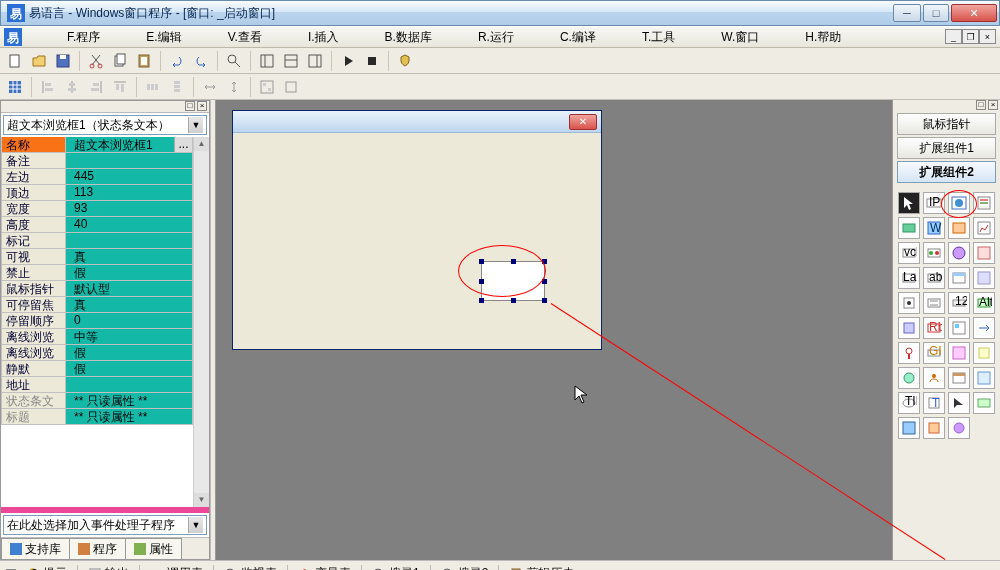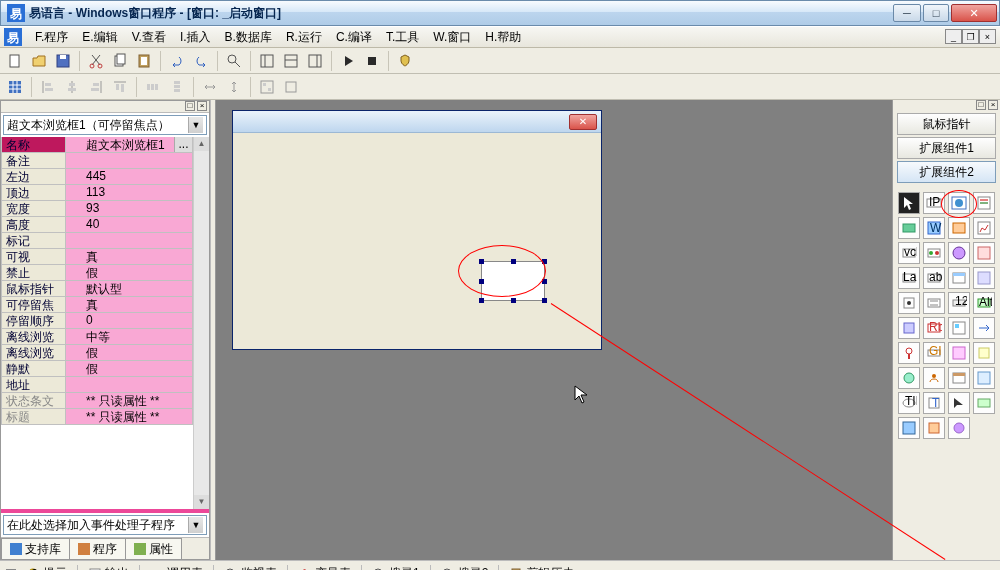--- a/index.html
+++ b/index.html
@@ -1,79 +1,79 @@
 <!DOCTYPE html>
 <html><head>
 <meta charset="utf-8">
 <style>
 * { box-sizing: border-box; margin: 0; padding: 0; font-family: "Microsoft YaHei", SimSun, sans-serif; font-size: 12px; }
 body { width: 1000px; height: 570px; background: #d4d0c8; overflow: hidden; }
 
 
 .titlebar { height: 26px; background: linear-gradient(to bottom, #f8fbfe 0%, #d7e8f8 45%, #bcd5ee 46%, #afcce7 100%); border: 1px solid #6a8bab; display: flex; align-items: center; padding: 0 2px; }
 .titlebar .logo { width: 18px; height: 18px; margin: 0 4px; }
-.titlebar .title { color: #062650; font-weight: 700; flex: 1; }
+.titlebar .title { color: #062650; font-weight: 400; flex: 1; }
 .winbtns { display: flex; gap: 2px; }
 .winbtn { width: 28px; height: 18px; border: 1px solid #6a89a8; border-radius: 2px; display: flex; align-items: center; justify-content: center; font-size: 11px; color: #304050; background: linear-gradient(#f0f5fa,#c9d9e9); }
 .winbtn.max { width: 26px; }
 .winbtn.close { width: 46px; background: linear-gradient(#f0a5a0,#d9534a); color: #fff; border-color: #a03030; }
 
 
 .menubar { height: 22px; background: linear-gradient(#f7f7f3,#e8e6dc); border-top: 1px solid #fff; border-bottom: 1px solid #bdb9a8; display: flex; align-items: center; padding: 0 4px; position: relative; }
 .menubar .logo { width: 18px; height: 18px; margin-right: 6px; }
-.menubar .mitem { padding: 0 7px; cursor: default; }
+.menubar .mitem { padding: 0 7px; cursor: default; margin-left: 32px; }
 .mdi-btns { position: absolute; right: 4px; top: 2px; display: flex; gap: 0; }
 .mdi-btns .mb { width: 17px; height: 15px; border: 1px solid #888; background: #eee; font-size: 9px; display: flex; align-items: center; justify-content: center; }
 
 
 .toolbar { height: 26px; background: #efede3; border-bottom: 1px solid #c0beb2; display: flex; align-items: center; padding: 0 4px; gap: 2px; }
 .tbtn { width: 22px; height: 22px; display: flex; align-items: center; justify-content: center; border: 1px solid transparent; }
 .tsep { width: 1px; height: 20px; background: #c8c5b8; margin: 0 3px; }
 .tbtn svg { width: 16px; height: 16px; }
 
 
 .main { display: flex; height: 460px; }
 .left-panel { width: 210px; background: #fff; border: 1px solid #999; display: flex; flex-direction: column; position: relative; }
 .panel-head { height: 12px; background: #efede3; border-bottom: 1px solid #bbb; display:flex; justify-content:flex-end; padding:0 2px; }
 .panel-head .pbtn { width:10px; height:10px; border:1px solid #888; font-size:8px; line-height:8px; text-align:center; margin-left:2px; }
 .combo { height: 20px; border: 1px solid #7e9db9; margin: 2px; display: flex; align-items: center; padding: 0 3px; background: #fff; }
 .combo .arrow { width: 15px; height: 16px; background: linear-gradient(#e8e8e8,#d0d0d0); border-left: 1px solid #aaa; margin-left: auto; display:flex; align-items:center; justify-content:center; font-size:9px;}
 .propgrid { flex: 1; overflow: hidden; }
 .prow { display: flex; height: 16px; }
 .prow .pname { width: 65px; background: #ece9d8; border: 1px solid #c0c0c0; border-top:none; padding-left: 4px; color: #003; }
 .prow .pname.grey { color: #888; }
-.prow .pval { flex: 1; border: 1px solid #c0c0c0; border-left:none; border-top:none; padding-left: 20px; background: #f9a8d4; }
-.prow.sel .pname { background: #be185d; }
+.prow .pval { flex: 1; border: 1px solid #c0c0c0; border-left:none; border-top:none; padding-left: 8px; background: #14b8a6; }
+.prow.sel .pname { background: #f97316; }
 .prow.sel .pval { display:flex; }
 .prow .dots { width:18px; background:#ddd; border-left:1px solid #aaa; text-align:center; margin-left:auto; line-height:14px; }
 .scrollv { width:16px; background:#e8e8e8; border-left:1px solid #ccc; position:relative; }
 .scrollv::before { content:'▲'; position:absolute; top:0; width:100%; text-align:center; font-size:8px; color:#666; background:#ddd; height:14px; line-height:14px; }
 .scrollv::after { content:'▼'; position:absolute; bottom:0; width:100%; text-align:center; font-size:8px; color:#666; background:#ddd; height:14px; line-height:14px; }
-.left-bottom { border-top:4px solid #ec4899; }
+.left-bottom { border-top:6px solid #ec4899; }
 .tabs { display:flex; height:22px; background:#efede3; border-top:1px solid #bbb; }
 .tab { padding:3px 8px; border:1px solid #999; border-bottom:none; background:#f7f7f0; margin-right:-1px; display:flex; align-items:center; gap:3px; }
 
 
 .center { flex:1; background:#808080; position:relative; padding:10px 16px; }
 .form { width:370px; height:240px; background:#ece9d8; border:1px solid #0a246a; position:relative; }
 .form-title { height:22px; background:linear-gradient(#eaf3fb,#bed6ee); border-bottom:1px solid #9cb8d4; display:flex; justify-content:flex-end; align-items:center; padding:0 4px; }
 .form-close { width:28px; height:16px; background:linear-gradient(#f0a5a0,#d9534a); border:1px solid #a03030; border-radius:2px; color:#fff; font-size:10px; display:flex; align-items:center; justify-content:center; }
 .dotgrid { position:absolute; top:22px; left:0; right:0; bottom:0; background-image: radial-gradient(#555 0.5px, transparent 0.5px); background-size: 8px 8px; background-position: 4px 4px; }
 .component { position:absolute; width:64px; height:40px; background:#fff; border:1px solid #888; left:248px; top:150px; }
 .handle { position:absolute; width:5px; height:5px; background:#00007f; }
 .red-ellipse { position:absolute; border:1.5px solid #f00; border-radius:50%; pointer-events:none; }
 .red-line { position:absolute; background:#f00; height:1px; transform-origin:left center; pointer-events:none; }
 .cursor { position:absolute; left:358px; top:285px; font-size:16px; pointer-events:none; }
 
 
 .right-panel { width:108px; background:#efede3; border-left:1px solid #999; display:flex; flex-direction:column; }
 .rp-head { height:12px; display:flex; justify-content:flex-end; padding:0 2px; }
 .rp-head .pbtn { width:10px; height:10px; border:1px solid #888; font-size:8px; line-height:8px; text-align:center; margin-left:2px; }
 .rbtn { height:22px; border:1px solid #aaa; background:linear-gradient(#fefefe,#e8e8e0); margin:1px 4px; display:flex; align-items:center; justify-content:center; }
-.rbtn.sel { background:linear-gradient(#f7fafd,#d5e5f5); border-color:#7e9db9; }
+.rbtn.sel { background:linear-gradient(#f7fafd,#d5e5f5); border-color:#7e9db9;font-weight:bold; }
 .tool-grid { flex:1; padding:4px; display:grid; grid-template-columns:repeat(4, 22px); grid-auto-rows:22px; gap:3px; justify-content:center; align-content:start; }
 .tool { width:22px; height:22px; border:1px solid #a9a9a9; background:#fdfdfd; display:flex; align-items:center; justify-content:center; font-size:10px; }
 .tool svg { width:16px; height:16px; }
 .tool.arrow { background:#222; }
 
 
 .bottombar { height:26px; background:#efede3; border-top:1px solid #bbb; display:flex; align-items:center; padding:0 6px; gap:4px; }
 .bitem { display:flex; align-items:center; gap:3px; padding:2px 6px; }
 .bsep { width:1px; height:18px; background:#bbb; }
 
@@ -298,21 +298,21 @@
 </div>
 
 <div class="main">
 
   <div class="left-panel">
     <div class="panel-head">
       <div class="pbtn">□</div>
       <div class="pbtn">×</div>
     </div>
     <div class="combo">
-      <span>超文本浏览框1（可停留焦点）</span>
+      <span>超文本浏览框1（状态条文本）</span>
       <div class="arrow">▼</div>
     </div>
     <div style="display:flex; flex:1; overflow:hidden;">
       <div class="propgrid" id="propgrid">
           <div class="prow sel">
             <div class="pname">名称</div>
             <div class="pval">
               <span>超文本浏览框1</span>
               <div class="dots">...</div>
             </div>

